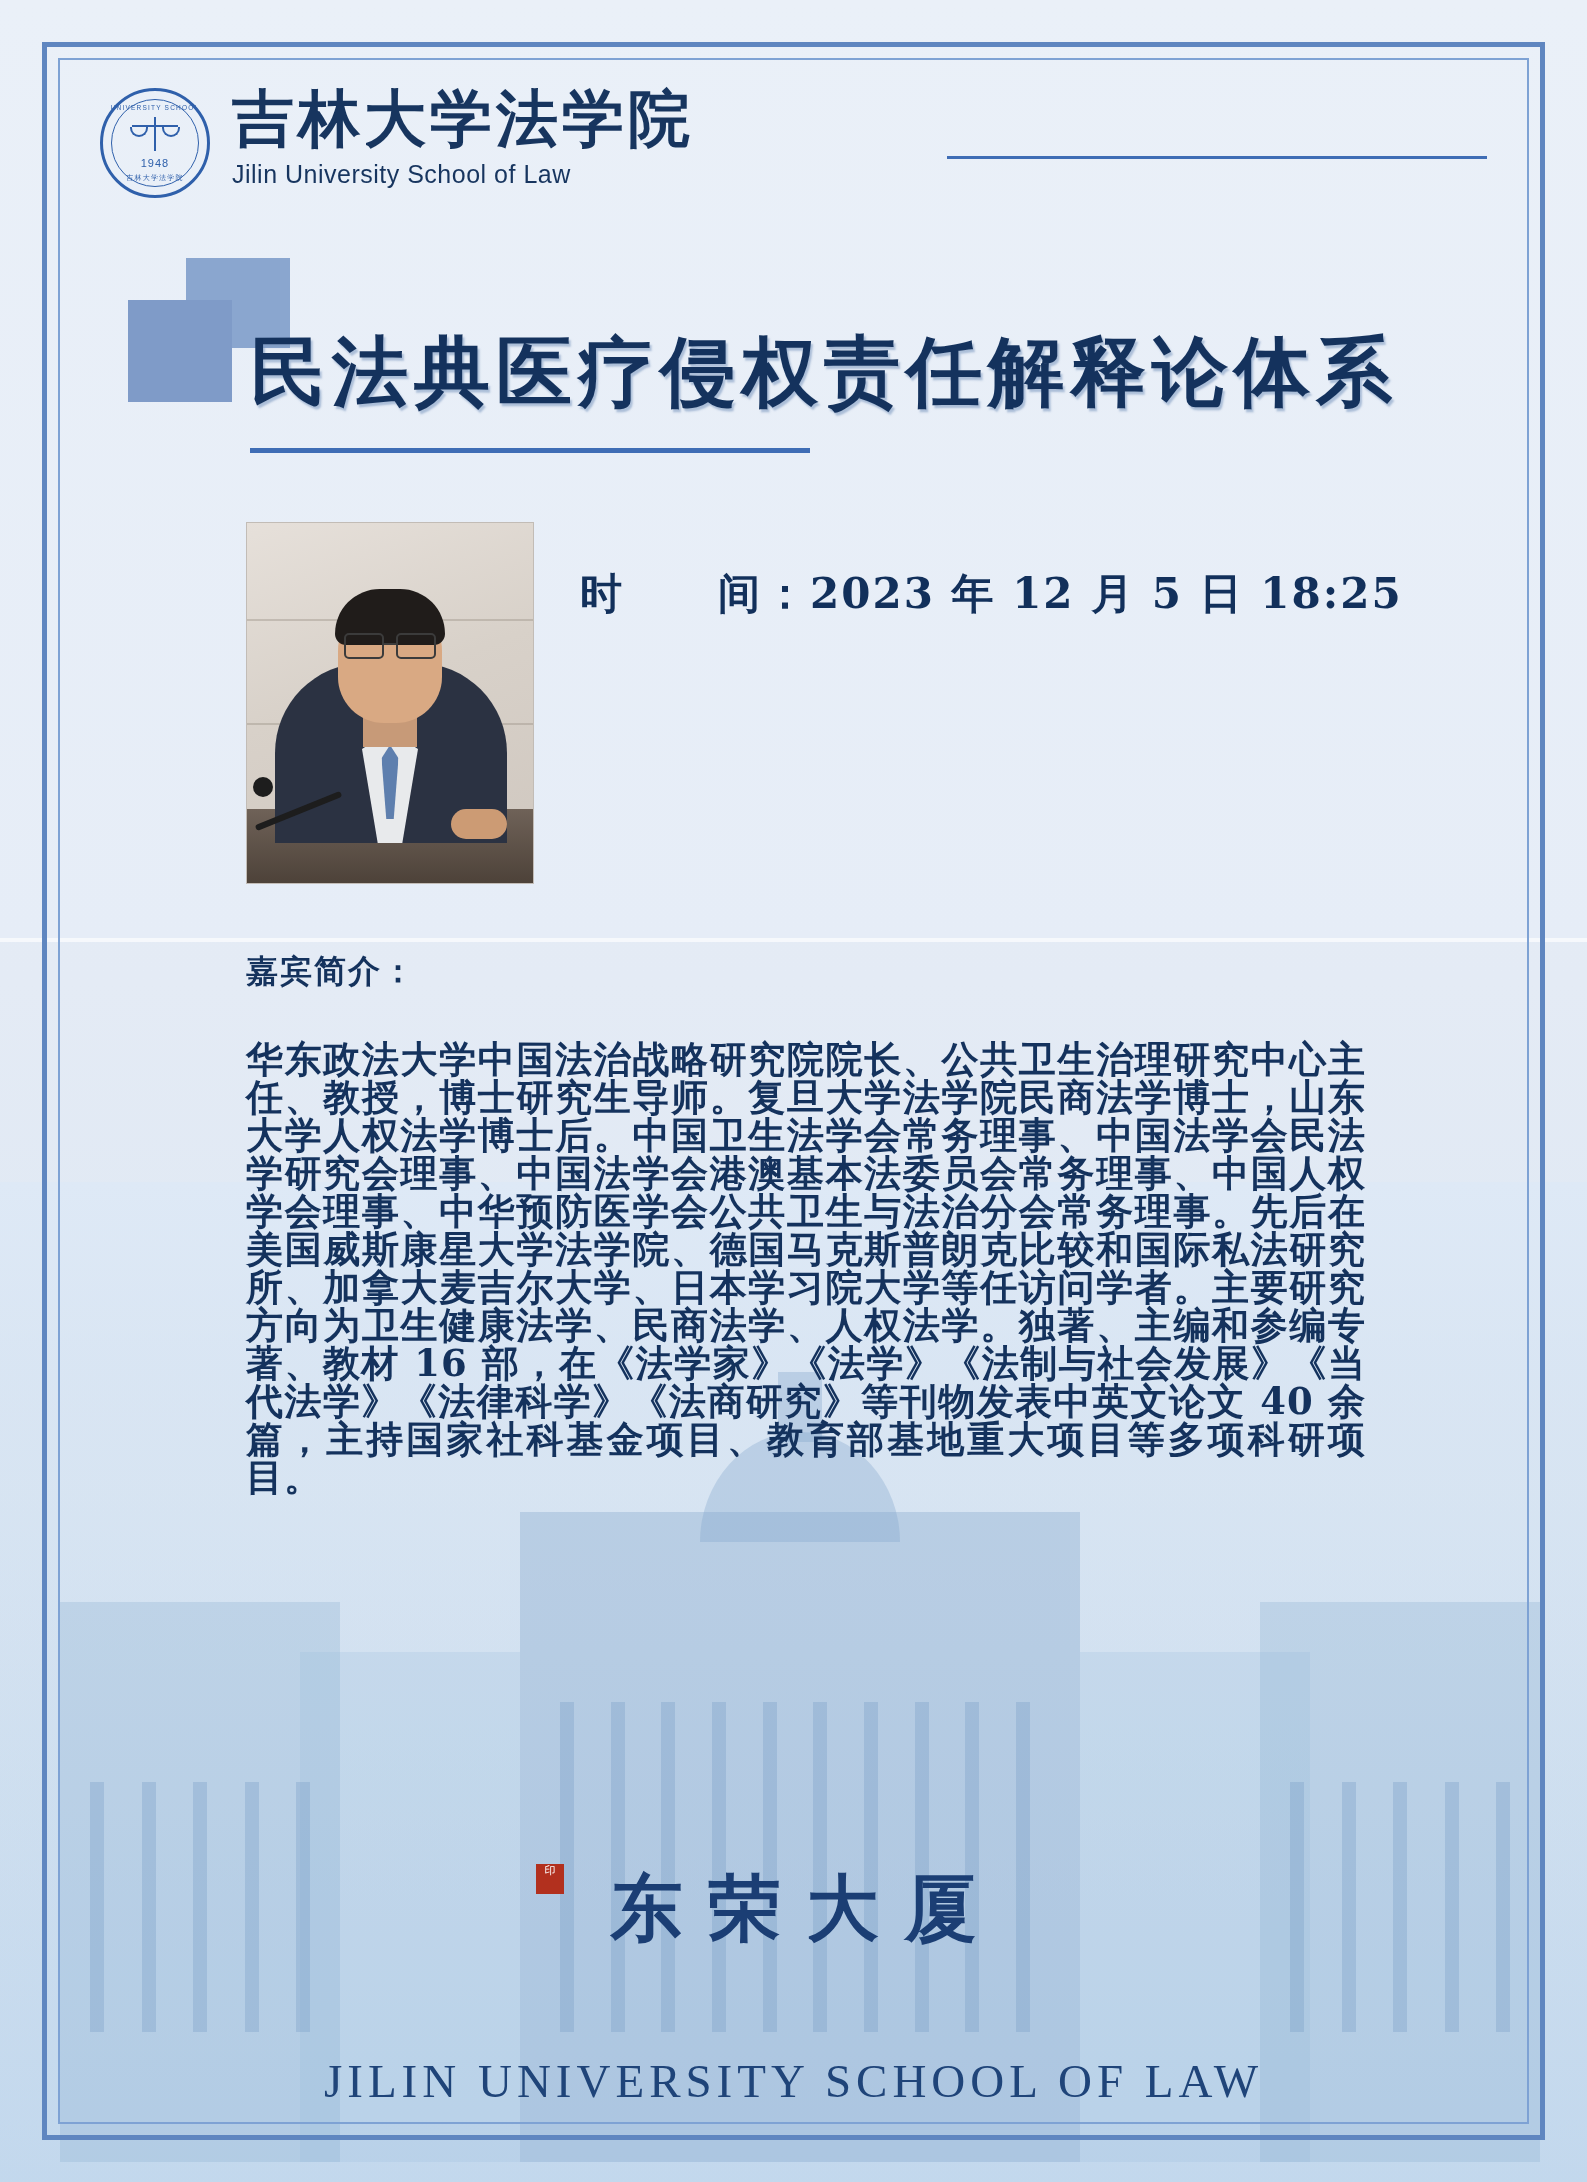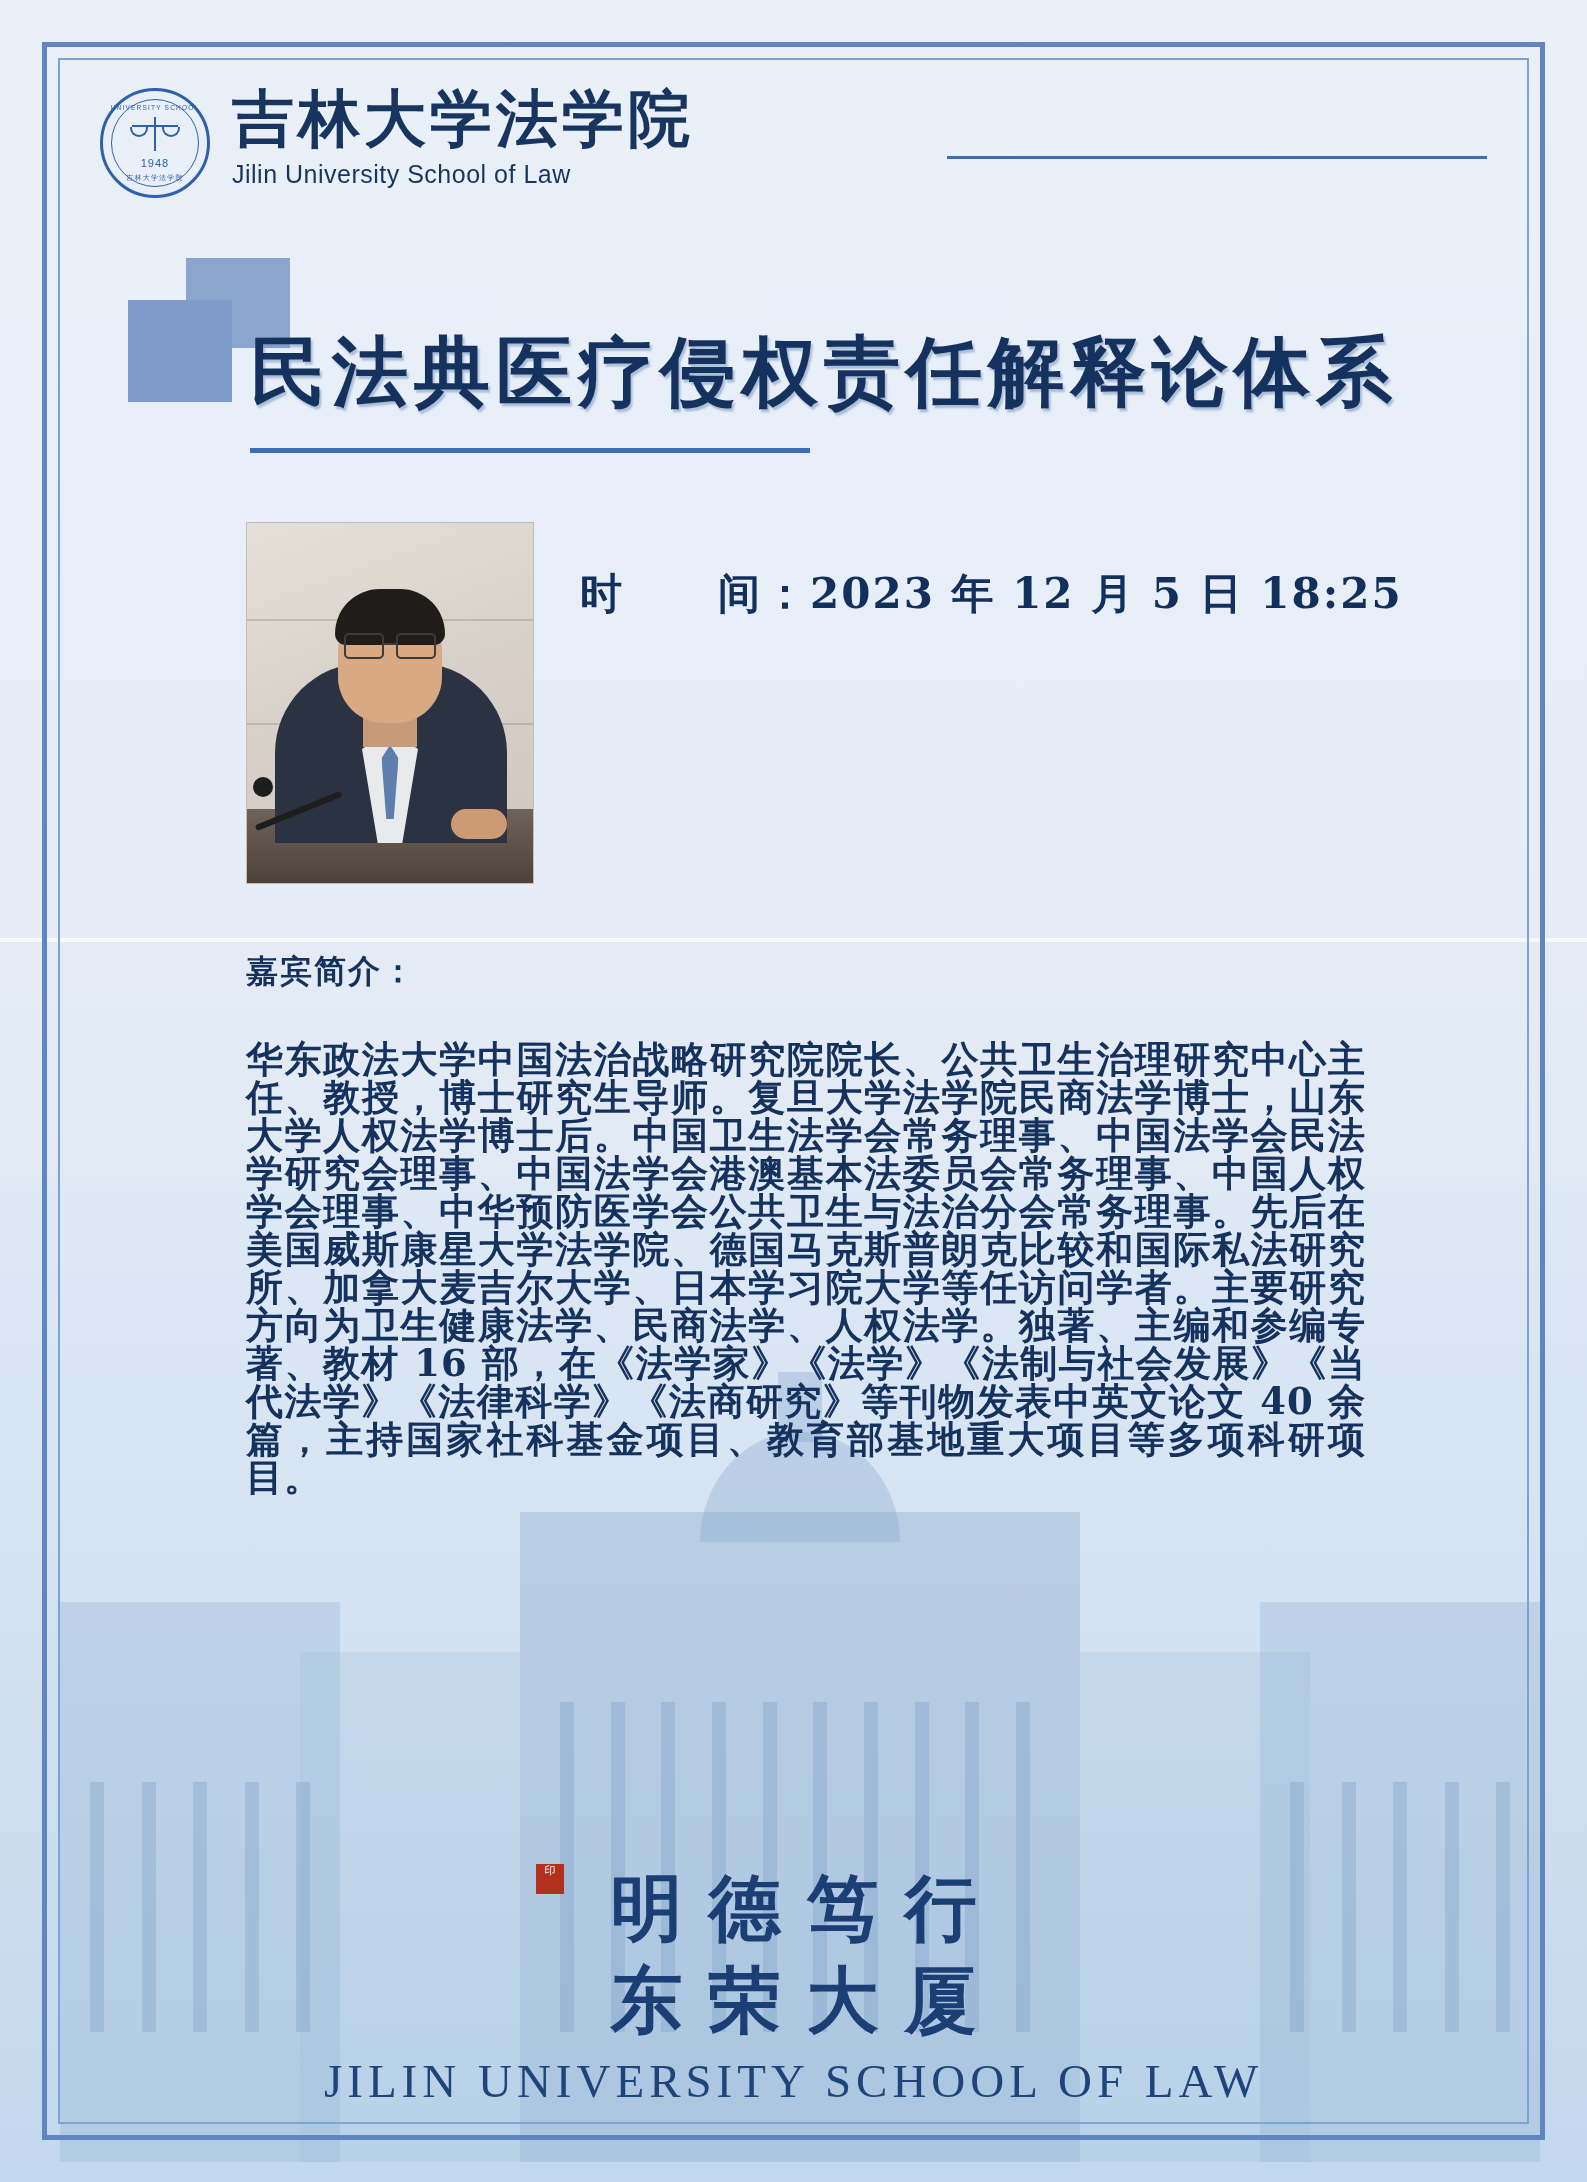--- a/index.html
+++ b/index.html
@@ -544,19 +544,18 @@
     <div class="info-row">
       <span class="lbl">时　　间：</span><span>2023 年 12 月 5 日 18:25</span>
     </div>
   </div>
 
   <div class="bio-title">嘉宾简介：</div>
   <div class="bio-body">华东政法大学中国法治战略研究院院长、公共卫生治理研究中心主任、教授，博士研究生导师。复旦大学法学院民商法学博士，山东大学人权法学博士后。中国卫生法学会常务理事、中国法学会民法学研究会理事、中国法学会港澳基本法委员会常务理事、中国人权学会理事、中华预防医学会公共卫生与法治分会常务理事。先后在美国威斯康星大学法学院、德国马克斯普朗克比较和国际私法研究所、加拿大麦吉尔大学、日本学习院大学等任访问学者。主要研究方向为卫生健康法学、民商法学、人权法学。独著、主编和参编专著、教材 16 部，在《法学家》《法学》《法制与社会发展》《当代法学》《法律科学》《法商研究》等刊物发表中英文论文 40 余篇，主持国家社科基金项目、教育部基地重大项目等多项科研项目。</div>
 
   <div class="motto">
     <div class="seal">印</div>
-    <div class="line">明德笃行</div>
     <div class="line">东荣大厦</div>
   </div>
 
   <div class="footer-en">JILIN UNIVERSITY SCHOOL OF LAW</div>
 
 </div>
 
 </body></html>

